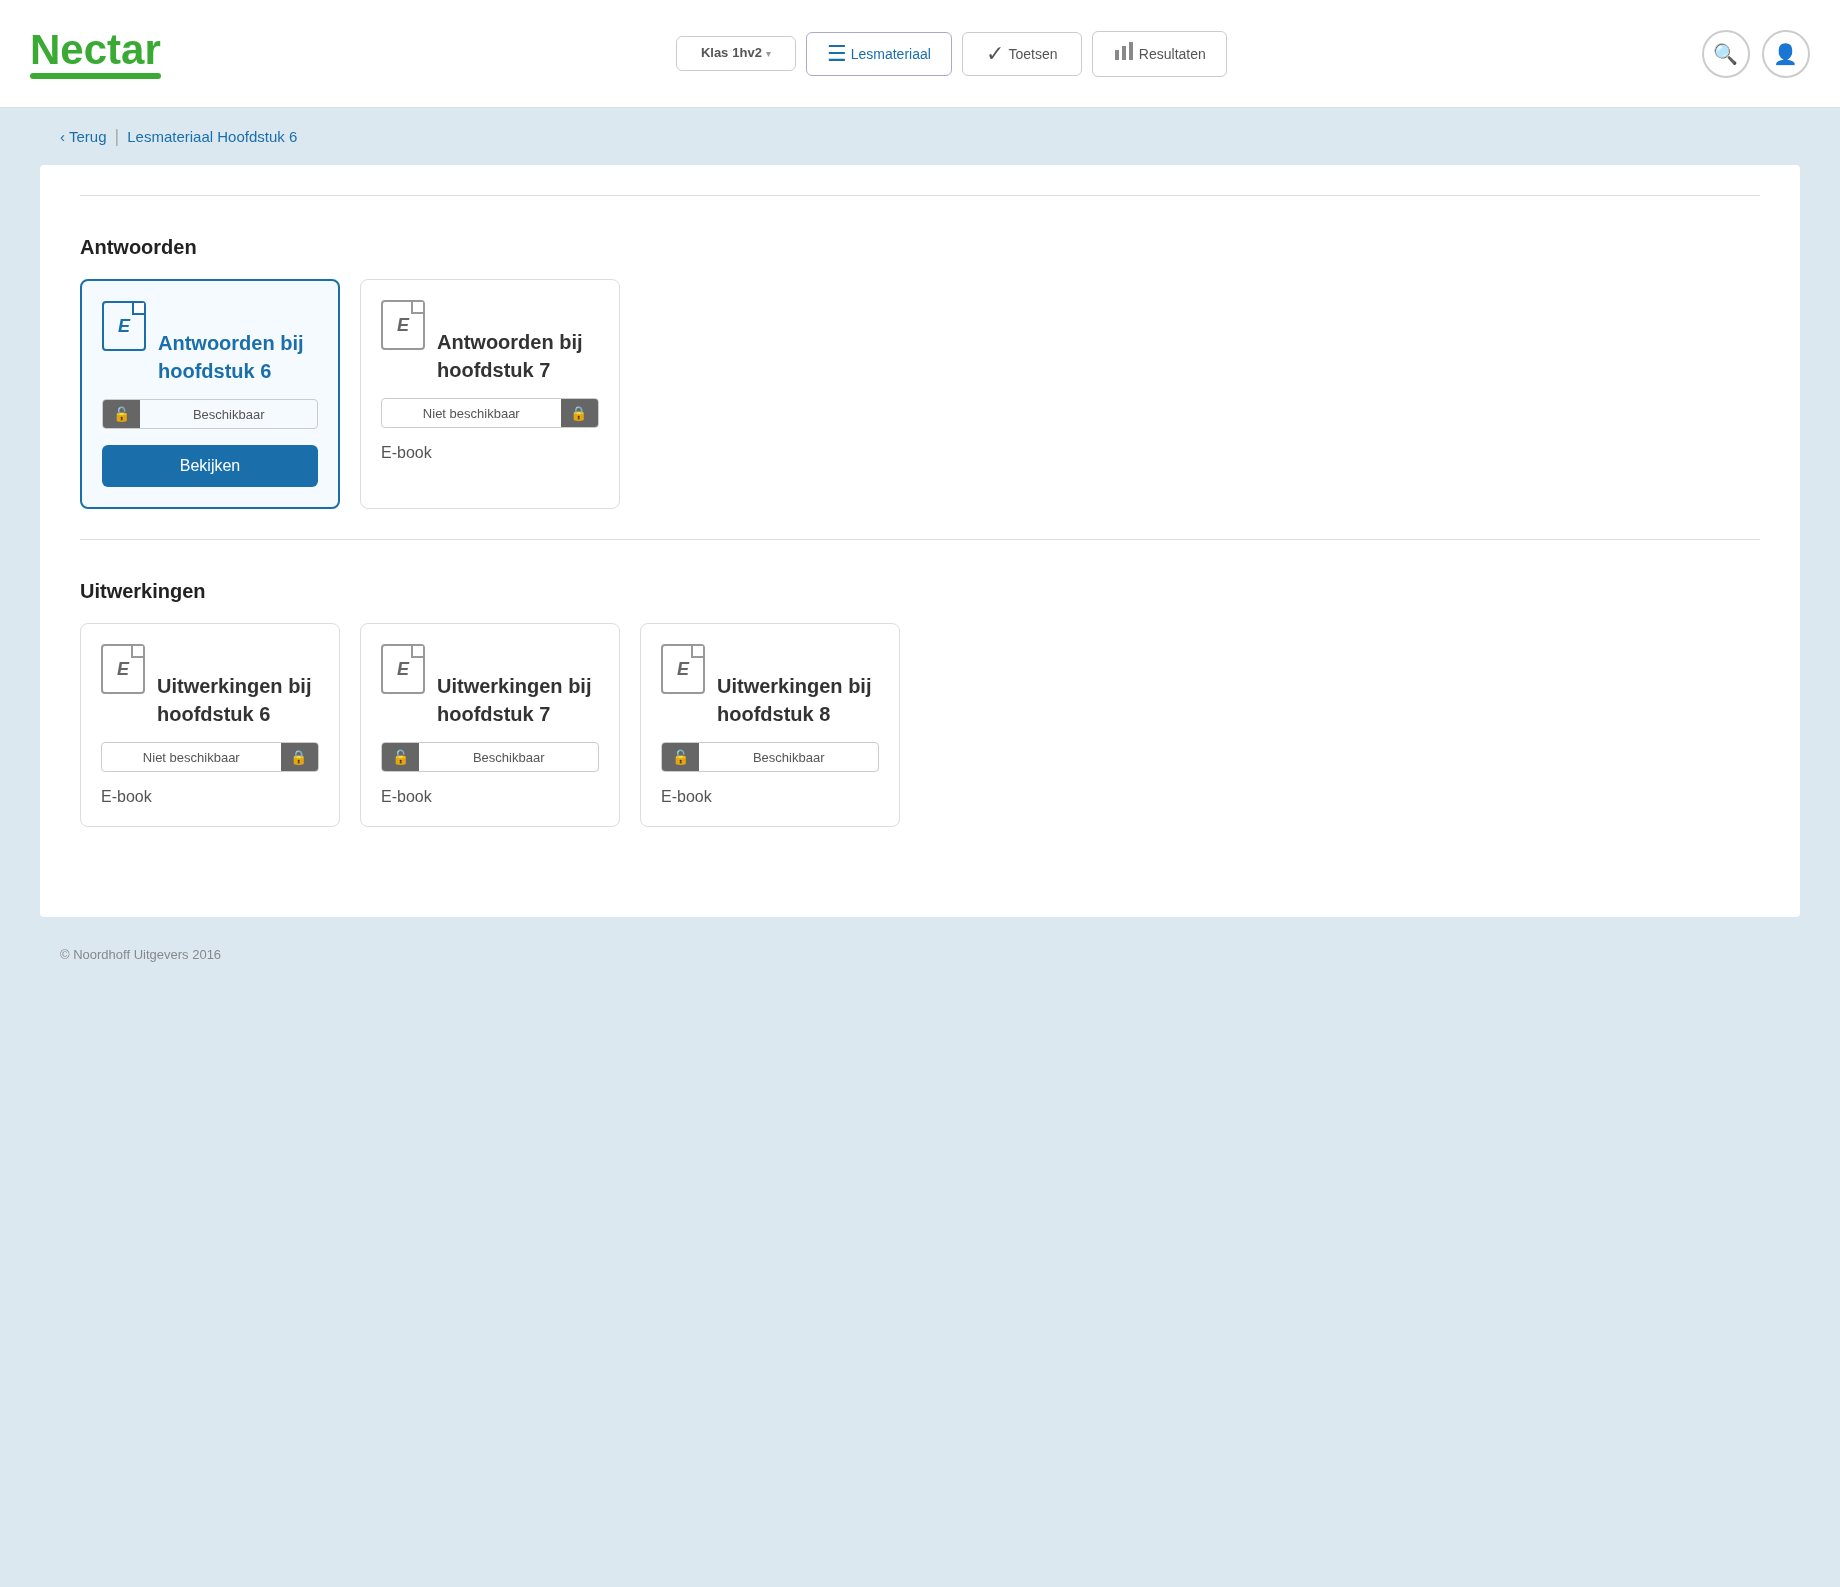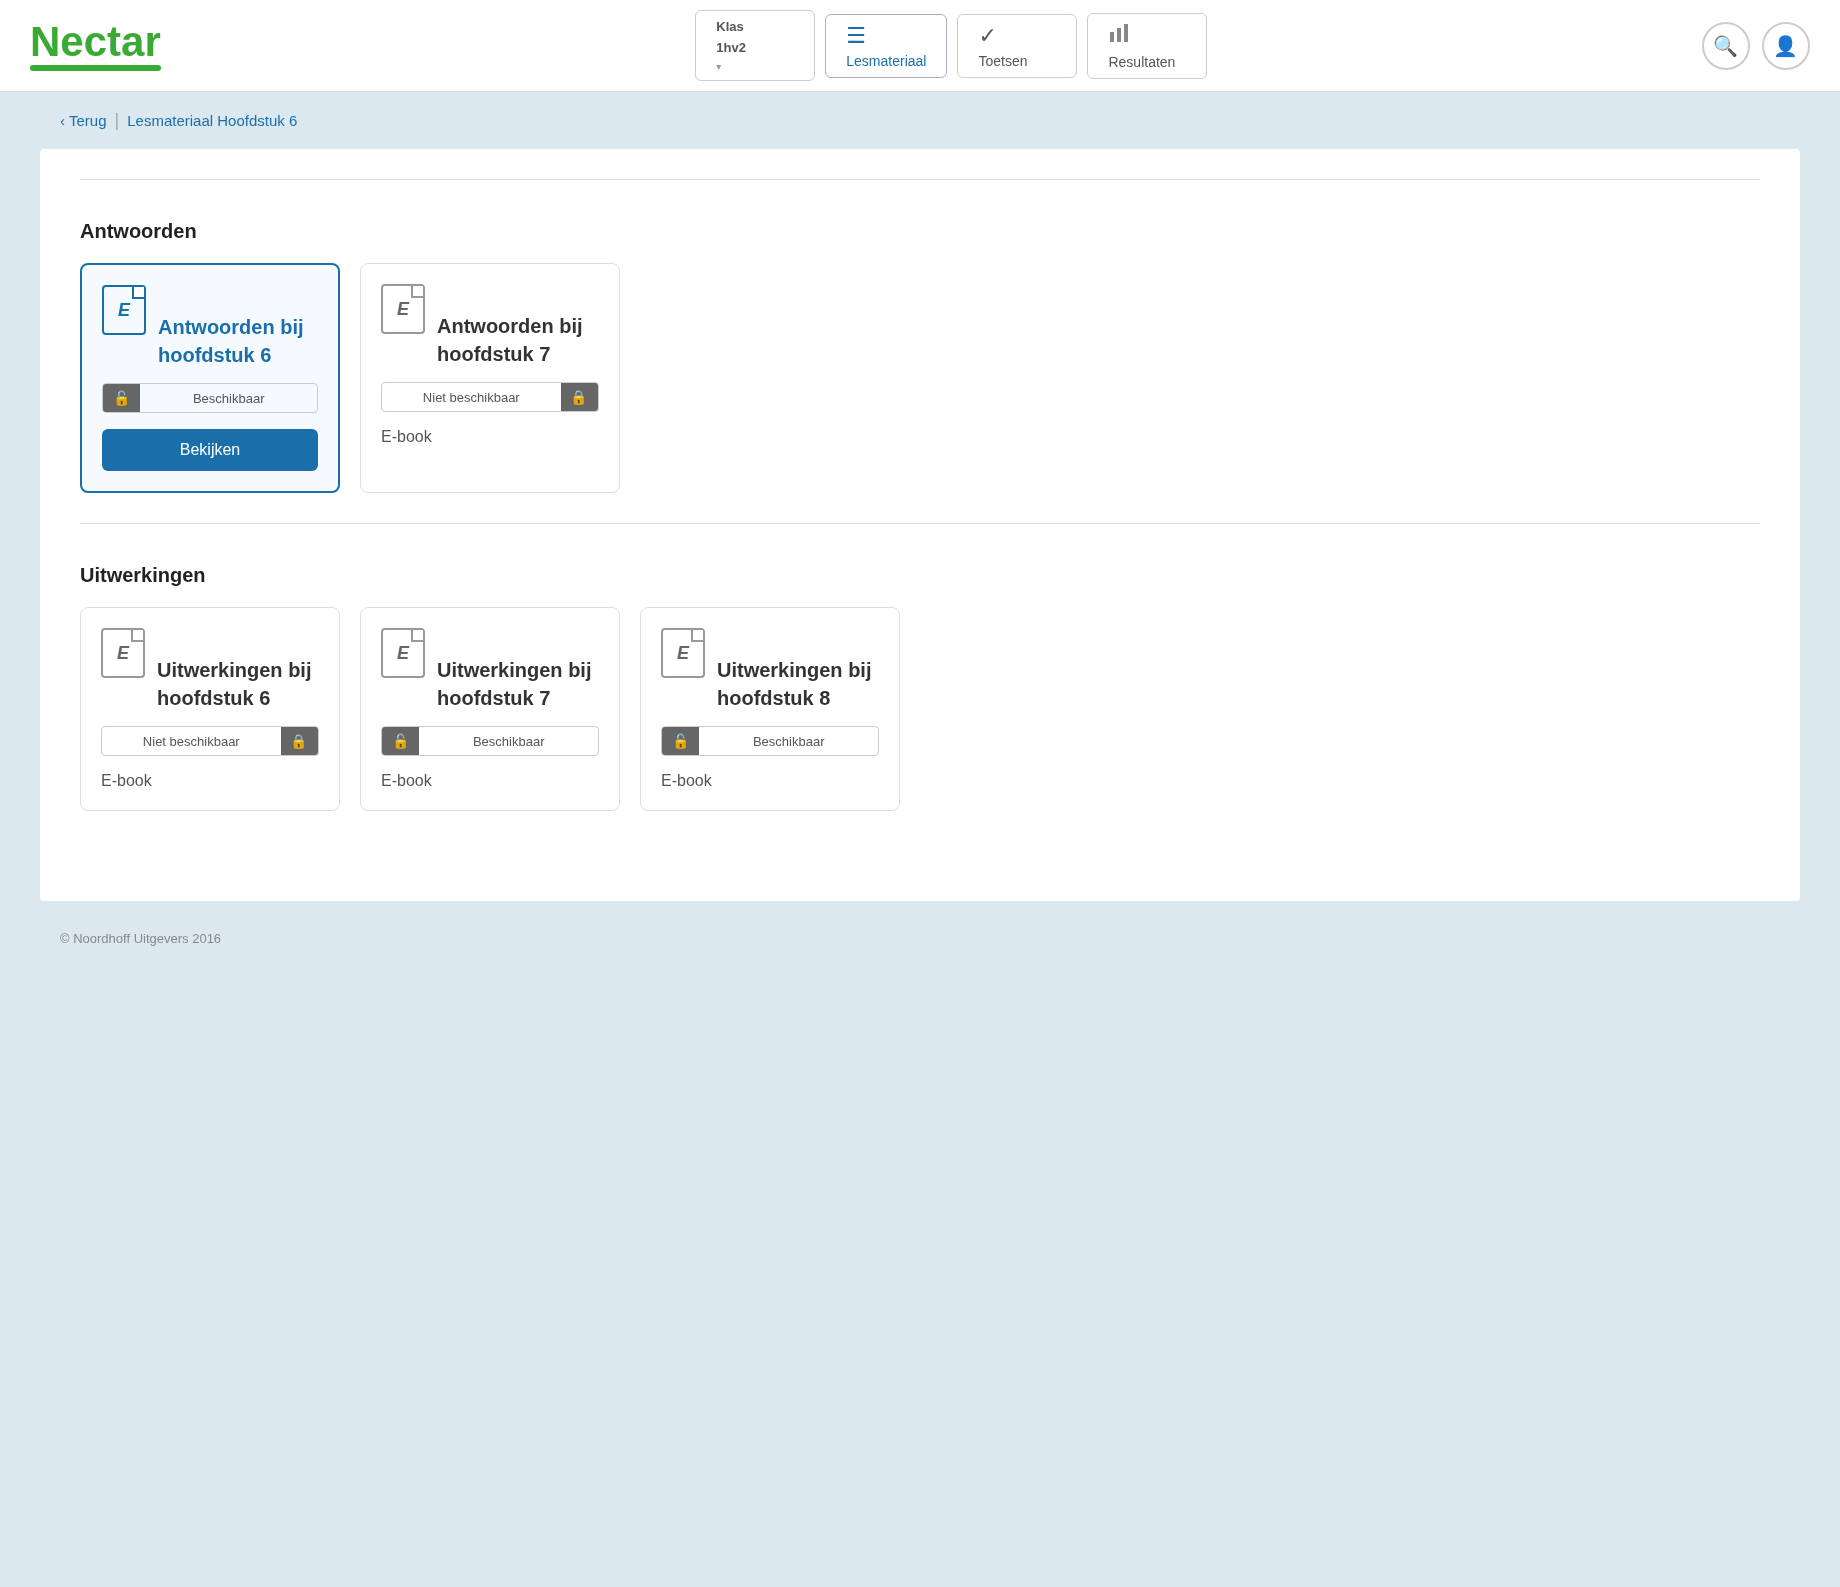--- a/index.html
+++ b/index.html
@@ -9,21 +9,21 @@
       min-height: 1587px;
       color: #333;
     }
 
     
     .header {
       background: #fff;
       display: flex;
       align-items: center;
       padding: 0 30px;
-      height: 92px;
+      height: 108px;
       border-bottom: 1px solid #ddd;
     }
     .logo-area {
       display: flex;
       align-items: center;
       margin-right: 40px;
     }
     .logo-text {
       font-size: 42px;
       font-weight: bold;
@@ -42,22 +42,22 @@
     .nav-tabs {
       display: flex;
       align-items: center;
       gap: 10px;
       flex: 1;
       justify-content: center;
     }
 
     .nav-tab {
       display: flex;
-      flex-direction: column;
-      align-items: flex-start;
+      flex-direction: row;
+      align-items: center;
       justify-content: center;
       border: 1px solid #ccc;
       border-radius: 6px;
       padding: 8px 20px;
       min-width: 120px;
       cursor: pointer;
       background: #fff;
       color: #555;
       gap: 4px;
     }

